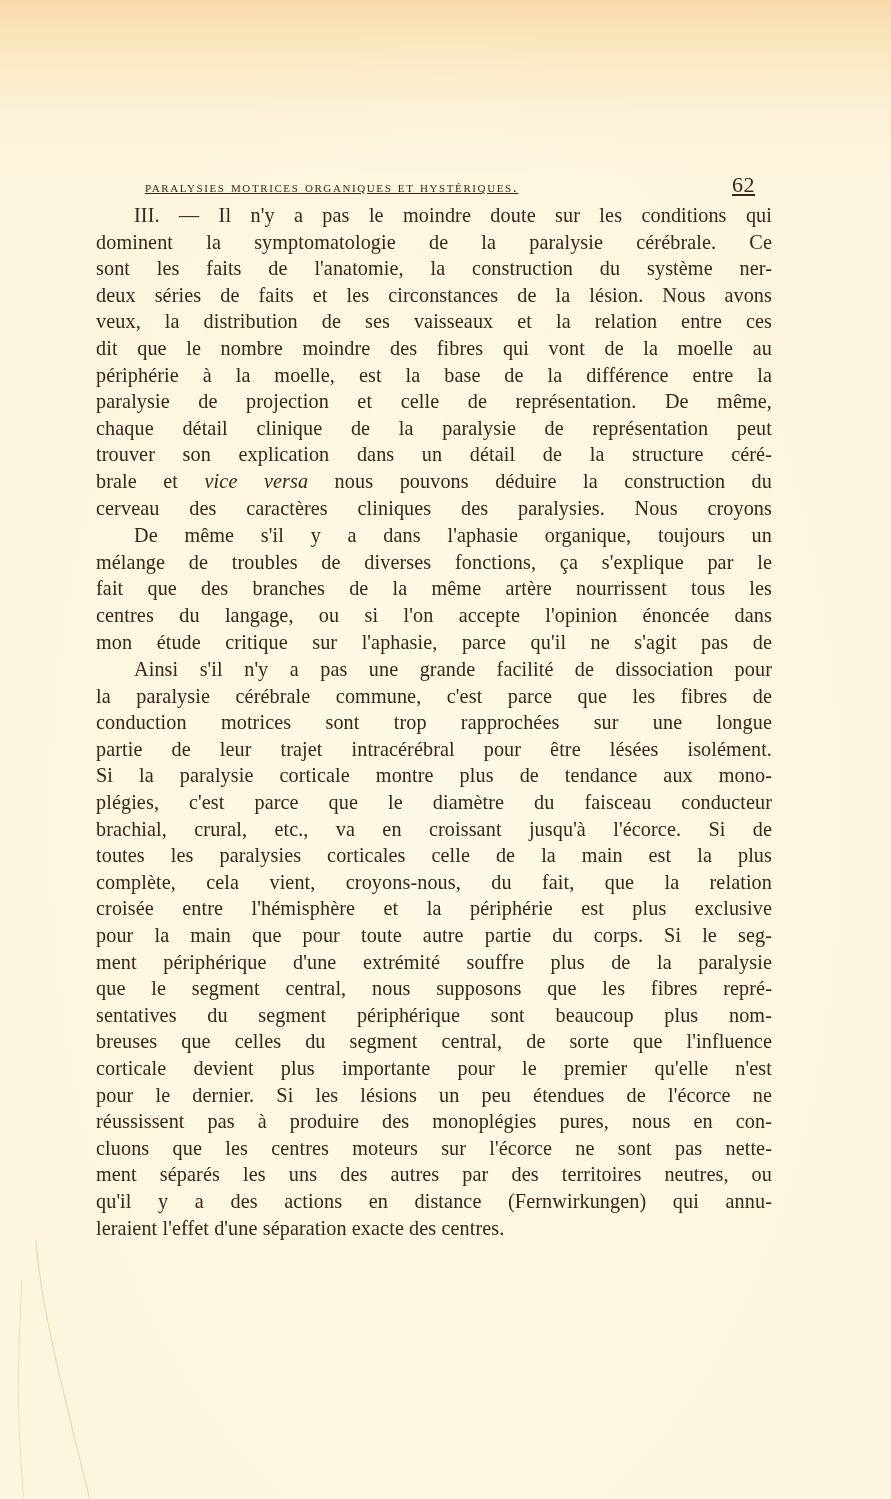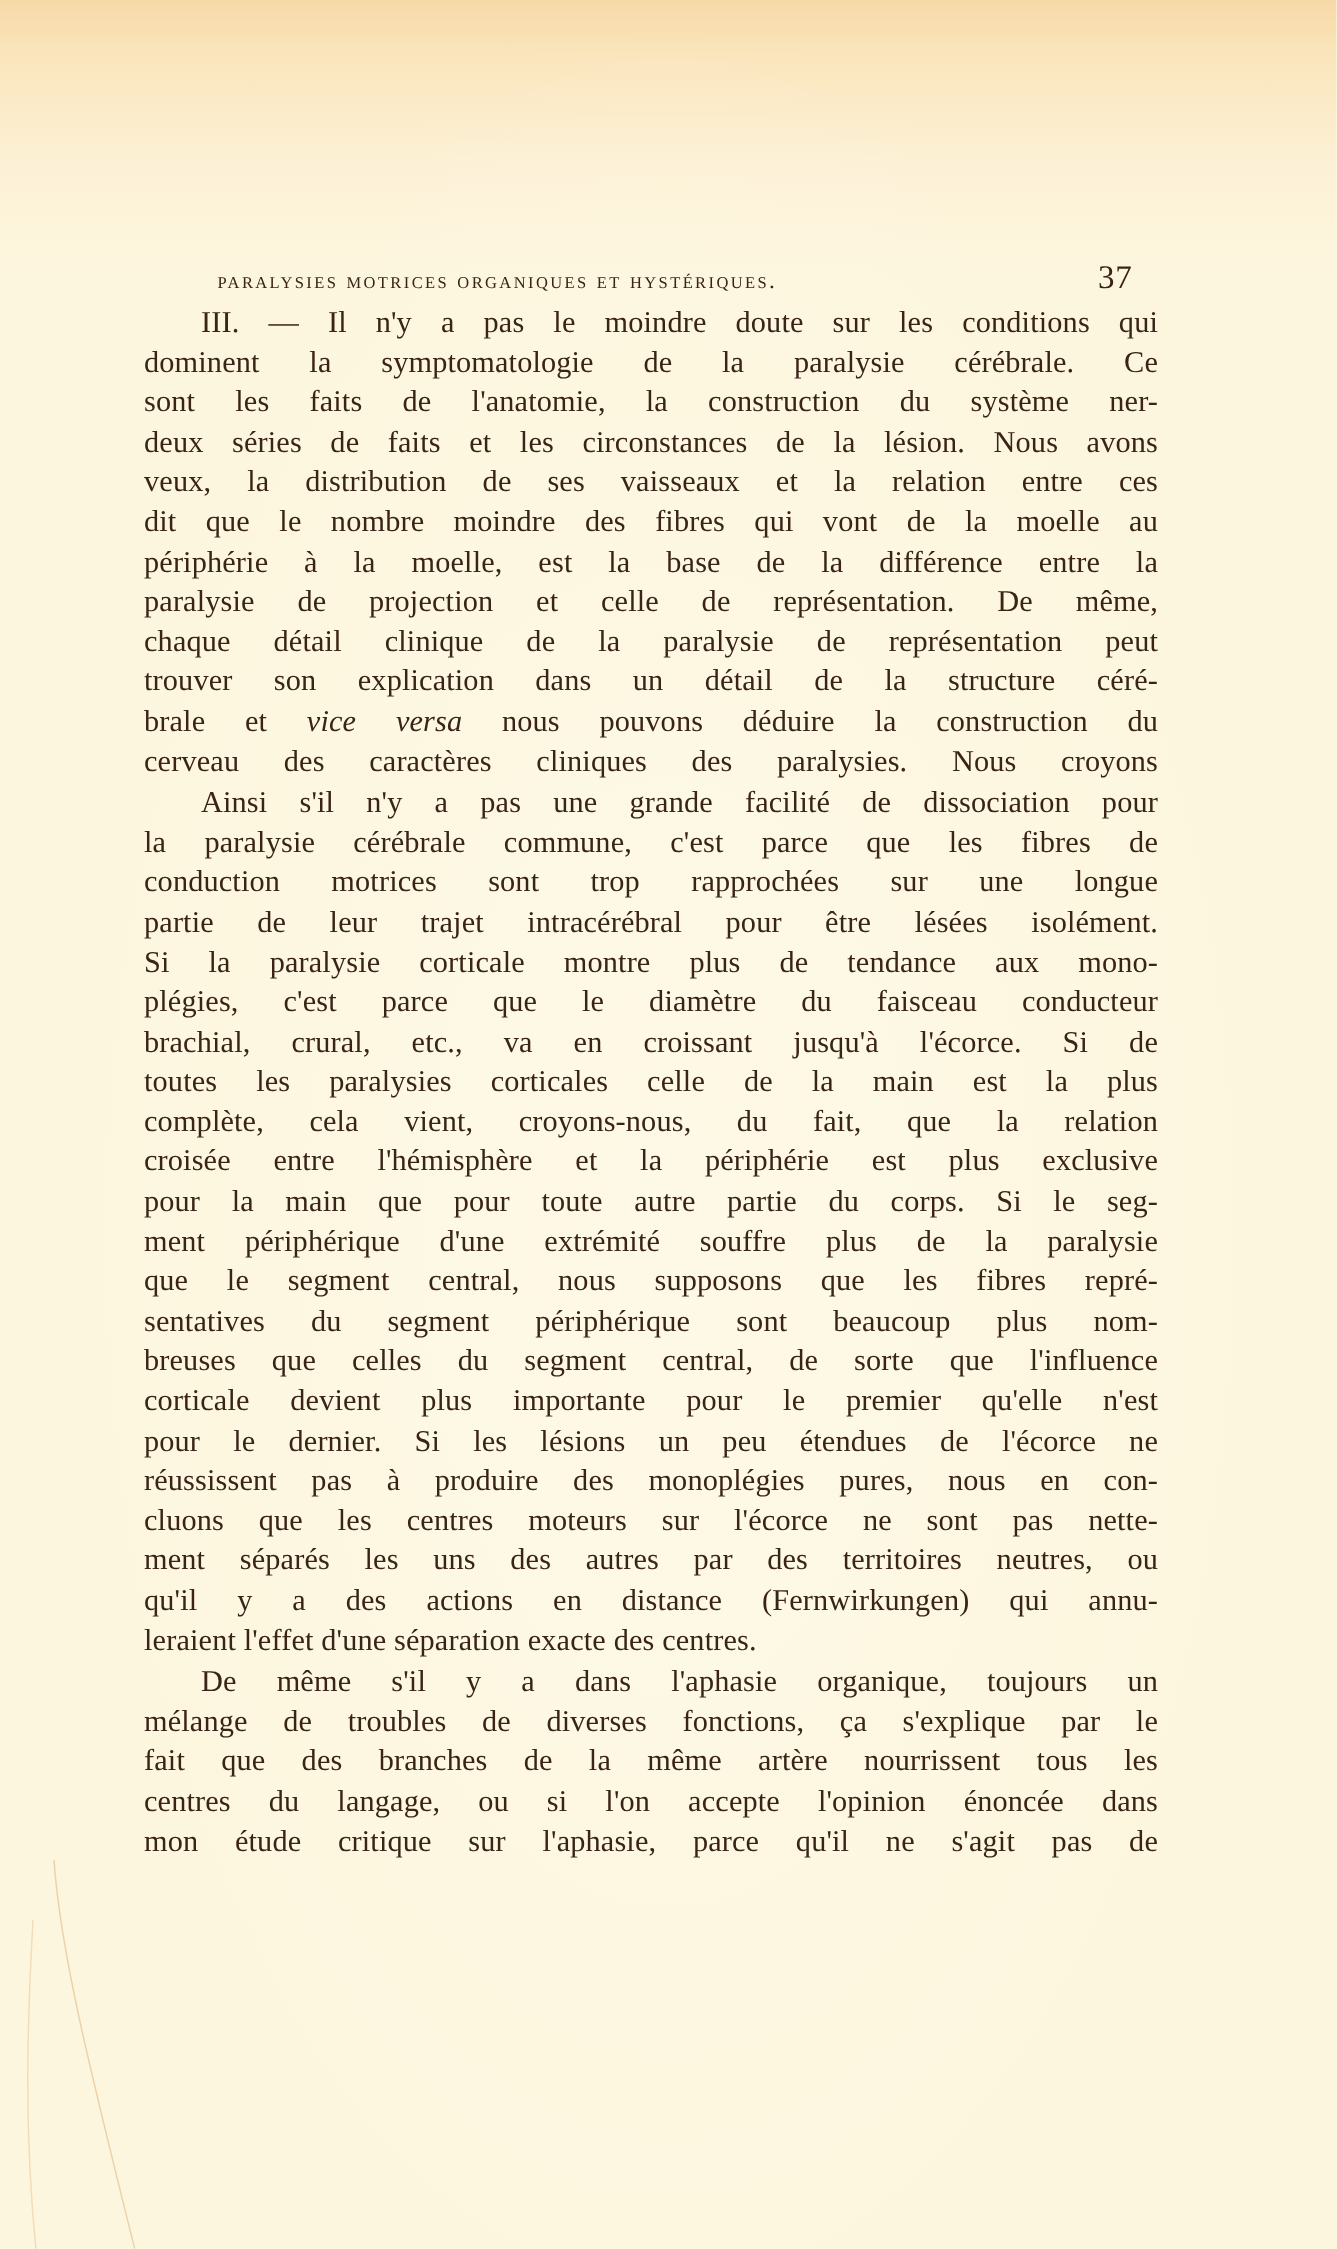--- a/index.html
+++ b/index.html
@@ -35,20 +35,21 @@
       height: 260px;
     }
     .running-head {
       position: absolute;
       top: 172px;
       left: 145px;
       width: 610px;
       display: flex;
       justify-content: space-between;
       align-items: baseline;
+      text-decoration: underline;
     }
     .running-title {
       font-size: 15.5px;
       letter-spacing: 1.6px;
       font-variant: small-caps;
       text-transform: lowercase;
     }
     .page-number {
       font-size: 22px;
       letter-spacing: 0.5px;
@@ -90,38 +91,46 @@
 
 <div class="page-bg"></div>
 
 <svg class="crease" viewBox="0 0 140 260" xmlns="http://www.w3.org/2000/svg">
   <path d="M36 0 C 40 60, 60 140, 90 260" stroke="#e9c99a" stroke-width="1" fill="none" opacity="0.8"></path>
   <path d="M22 40 C 18 110, 16 180, 24 260" stroke="#ecd3a8" stroke-width="1" fill="none" opacity="0.7"></path>
 </svg>
 
 <header class="running-head">
   <span class="running-title">PARALYSIES MOTRICES ORGANIQUES ET HYSTÉRIQUES.</span>
-  <span class="page-number">37</span>
+  <span class="page-number">62</span>
 </header>
 
 <main class="body-text">
 
   <div class="para">
     <span class="line indent">III. — Il n'y a pas le moindre doute sur les conditions qui</span>
     <span class="line">dominent la symptomatologie de la paralysie cérébrale. Ce</span>
     <span class="line">sont les faits de l'anatomie, la construction du système ner-</span>
     <span class="line">deux séries de faits et les circonstances de la lésion. Nous avons</span>
     <span class="line">veux, la distribution de ses vaisseaux et la relation entre ces</span>
     <span class="line">dit que le nombre moindre des fibres qui vont de la moelle au</span>
     <span class="line">périphérie à la moelle, est la base de la différence entre la</span>
     <span class="line">paralysie de projection et celle de représentation. De même,</span>
     <span class="line">chaque détail clinique de la paralysie de représentation peut</span>
     <span class="line">trouver son explication dans un détail de la structure céré-</span>
     <span class="line"><span>brale et </span><em>vice versa</em><span> nous pouvons déduire la construction du</span></span>
     <span class="line">cerveau des caractères cliniques des paralysies. Nous croyons</span>
+  </div>
+
+  <div class="para">
+    <span class="line indent">De même s'il y a dans l'aphasie organique, toujours un</span>
+    <span class="line">mélange de troubles de diverses fonctions, ça s'explique par le</span>
+    <span class="line">fait que des branches de la même artère nourrissent tous les</span>
+    <span class="line">centres du langage, ou si l'on accepte l'opinion énoncée dans</span>
+    <span class="line">mon étude critique sur l'aphasie, parce qu'il ne s'agit pas de</span>
   </div>
 
   <div class="para">
     <span class="line indent">Ainsi s'il n'y a pas une grande facilité de dissociation pour</span>
     <span class="line">la paralysie cérébrale commune, c'est parce que les fibres de</span>
     <span class="line">conduction motrices sont trop rapprochées sur une longue</span>
     <span class="line">partie de leur trajet intracérébral pour être lésées isolément.</span>
     <span class="line">Si la paralysie corticale montre plus de tendance aux mono-</span>
     <span class="line">plégies, c'est parce que le diamètre du faisceau conducteur</span>
     <span class="line">brachial, crural, etc., va en croissant jusqu'à l'écorce. Si de</span>
@@ -135,21 +144,13 @@
     <span class="line">breuses que celles du segment central, de sorte que l'influence</span>
     <span class="line">corticale devient plus importante pour le premier qu'elle n'est</span>
     <span class="line">pour le dernier. Si les lésions un peu étendues de l'écorce ne</span>
     <span class="line">réussissent pas à produire des monoplégies pures, nous en con-</span>
     <span class="line">cluons que les centres moteurs sur l'écorce ne sont pas nette-</span>
     <span class="line">ment séparés les uns des autres par des territoires neutres, ou</span>
     <span class="line">qu'il y a des actions en distance (Fernwirkungen) qui annu-</span>
     <span class="line last">leraient l'effet d'une séparation exacte des centres.</span>
   </div>
 
-  <div class="para">
-    <span class="line indent">De même s'il y a dans l'aphasie organique, toujours un</span>
-    <span class="line">mélange de troubles de diverses fonctions, ça s'explique par le</span>
-    <span class="line">fait que des branches de la même artère nourrissent tous les</span>
-    <span class="line">centres du langage, ou si l'on accepte l'opinion énoncée dans</span>
-    <span class="line">mon étude critique sur l'aphasie, parce qu'il ne s'agit pas de</span>
-  </div>
-
 </main>
 
 </body></html>

